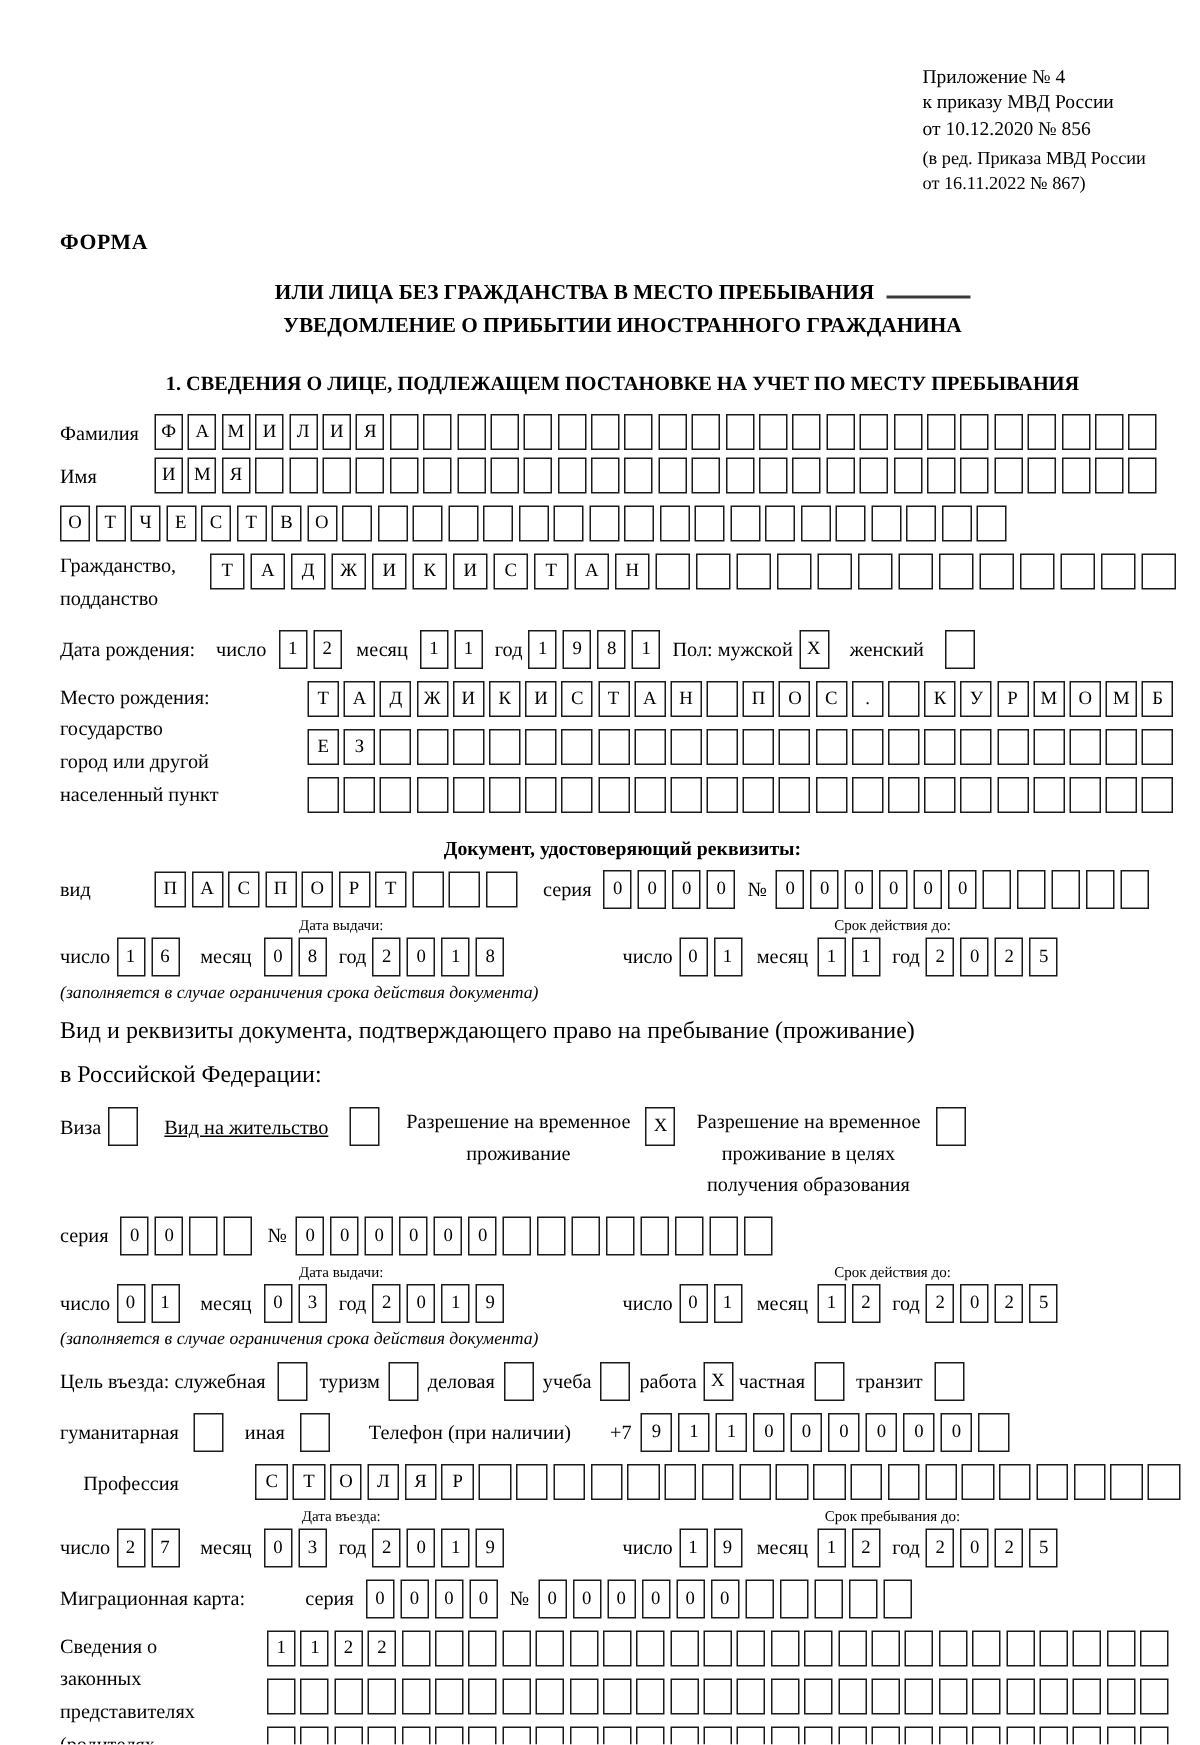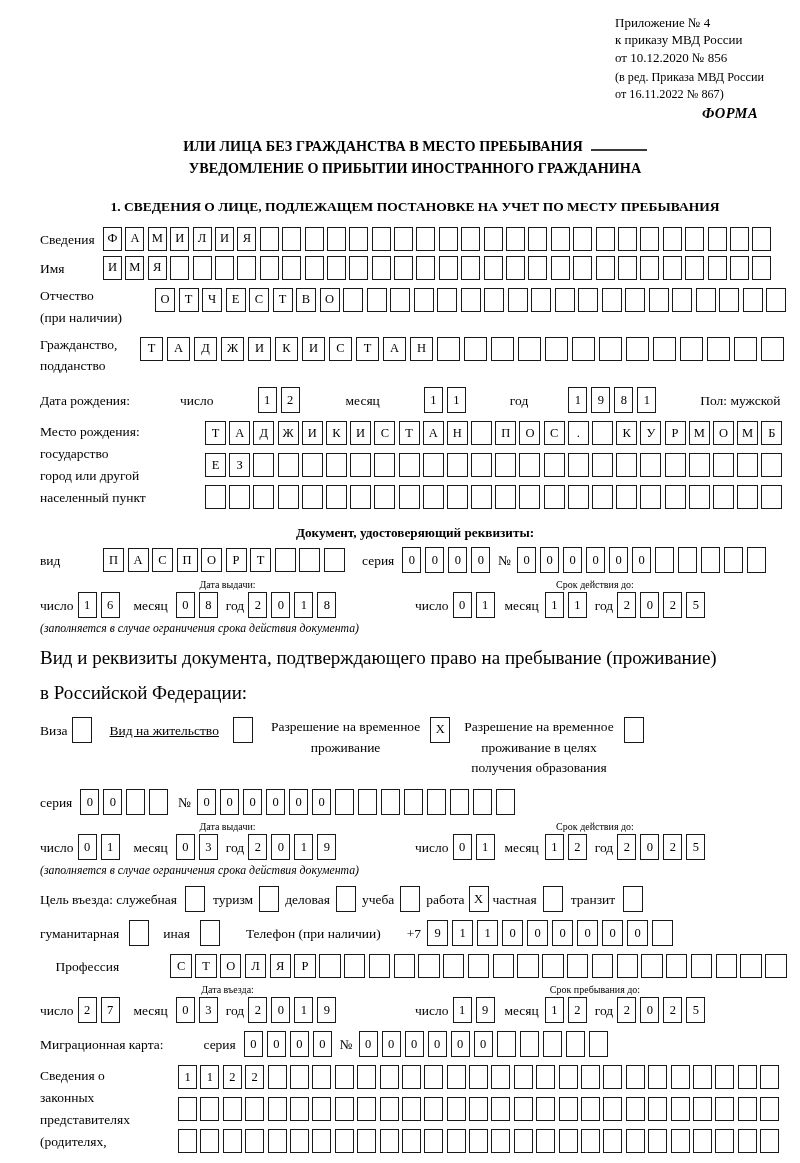--- a/index.html
+++ b/index.html
@@ -1,24 +1,24 @@
 <!DOCTYPE html>
 <html><head>
 <meta charset="utf-8">
 <style>
   html,body{margin:0;padding:0;background:#fff;}
   .page{
     width:800px;height:1163px;box-sizing:border-box;
-    padding:14px 10px 0 40px;position:relative;overflow:hidden;
+    padding:42px 10px 0 40px;position:relative;overflow:hidden;
     font-family:"Liberation Serif", serif;color:#000;background:#fff;
   }
   
   .annex{margin-left:575px;width:210px;font-size:13px;line-height:1.34;}
   .annex-ed{margin-top:3px;font-size:12.2px;}
-  .forma{text-align:right;padding-right:32px;font-weight:bold;font-size:14.5px;margin-top:3px;letter-spacing:.4px;font-style:italic;}
+  .forma{text-align:left;padding-right:32px;font-weight:bold;font-size:14.5px;margin-top:24px;letter-spacing:.4px;}
   .title{text-align:center;font-weight:bold;font-size:14.2px;margin-top:13px;line-height:1.55;}
   .blank{display:inline-block;width:56px;height:13px;border-bottom:2px solid #3a3a3a;margin-left:8px;}
   .sect{font-weight:bold;font-size:13.5px;text-align:center;margin:20px 0 12px 0;}
   
   .frow{display:flex;align-items:flex-start;margin:5px 0;}
   .vcenter{align-items:center;}
   .lbl{font-size:13.5px;line-height:1.3;padding-top:4px;flex-shrink:0;}
   .lbl.nc{padding-top:0;}
   .lblcol{font-size:13.5px;line-height:1.62;flex-shrink:0;}
   
@@ -43,21 +43,21 @@
   .w63{width:63px;} .w115{width:115px;} .w100{width:100px;} .w165{width:165px;} .w138{width:138px;}
   
   .dochead{text-align:center;font-weight:bold;font-size:13.2px;margin:8px 0 6px 0;}
   
   .dates-pair{display:flex;margin-top:6px;}
   .dp{flex-shrink:0;}
   .dp-l{width:375px;} .dp-r{width:360px;}
   .dp-title{font-size:10px;text-align:center;margin-bottom:2px;}
   .dp-row{display:flex;align-items:center;}
   .note-r{text-align:left;font-size:11.8px;margin:3px 12px 4px 0;font-style:italic;}
-  .para{font-size:19px;line-height:1.85;margin-top:2px;}
+  .para{font-size:16px;line-height:1.85;margin-top:2px;}
   .opt{font-size:13.5px;text-align:center;line-height:1.55;flex-shrink:0;}
 </style>
 </head>
 <body>
 
 <div class="page">
 
   <div class="annex">
     <div>Приложение № 4</div>
     <div>к приказу МВД России</div>
@@ -71,21 +71,21 @@
   <div class="forma">ФОРМА</div>
 
   <div class="title">
     <div><span>ИЛИ ЛИЦА БЕЗ ГРАЖДАНСТВА В МЕСТО ПРЕБЫВАНИЯ</span><span class="blank"></span></div>
     <div>УВЕДОМЛЕНИЕ О ПРИБЫТИИ ИНОСТРАННОГО ГРАЖДАНИНА</div>
   </div>
 
   <div class="sect">1. СВЕДЕНИЯ О ЛИЦЕ, ПОДЛЕЖАЩЕМ ПОСТАНОВКЕ НА УЧЕТ ПО МЕСТУ ПРЕБЫВАНИЯ</div>
 
   <div class="frow">
-    <div class="lbl w63">Сведения</div>
+    <div class="lbl w63">Фамилия</div>
     <div class="cells c30">
         <div class="cell">Ф</div>
         <div class="cell">А</div>
         <div class="cell">М</div>
         <div class="cell">И</div>
         <div class="cell">Л</div>
         <div class="cell">И</div>
         <div class="cell">Я</div>
         <div class="cell"></div>
         <div class="cell"></div>
@@ -143,24 +143,20 @@
         <div class="cell"></div>
         <div class="cell"></div>
         <div class="cell"></div>
         <div class="cell"></div>
         <div class="cell"></div>
         <div class="cell"></div>
       </div>
   </div>
 
   <div class="frow">
-    <div class="lblcol w115">
-      <div>Отчество</div>
-      <div>(при наличии)</div>
-    </div>
     <div class="cells c27" style="margin-top:3px;">
         <div class="cell">О</div>
         <div class="cell">Т</div>
         <div class="cell">Ч</div>
         <div class="cell">Е</div>
         <div class="cell">С</div>
         <div class="cell">Т</div>
         <div class="cell">В</div>
         <div class="cell">О</div>
         <div class="cell"></div>
@@ -211,21 +207,21 @@
         <div class="cell"></div>
         <div class="cell"></div>
         <div class="cell"></div>
         <div class="cell"></div>
         <div class="cell"></div>
         <div class="cell"></div>
         <div class="cell"></div>
       </div>
   </div>
 
-  <div class="frow vcenter" style="margin-top:10px;gap:36px;">
+  <div class="frow vcenter" style="margin-top:10px;">
     <span class="lbl nc">Дата рождения:</span>
     <span class="lbl nc g14">число</span>
     <div class="cells cd g8">
         <div class="cell">1</div>
         <div class="cell">2</div>
       </div>
     <span class="lbl nc g6">месяц</span>
     <div class="cells cd g8">
         <div class="cell">1</div>
         <div class="cell">1</div>

